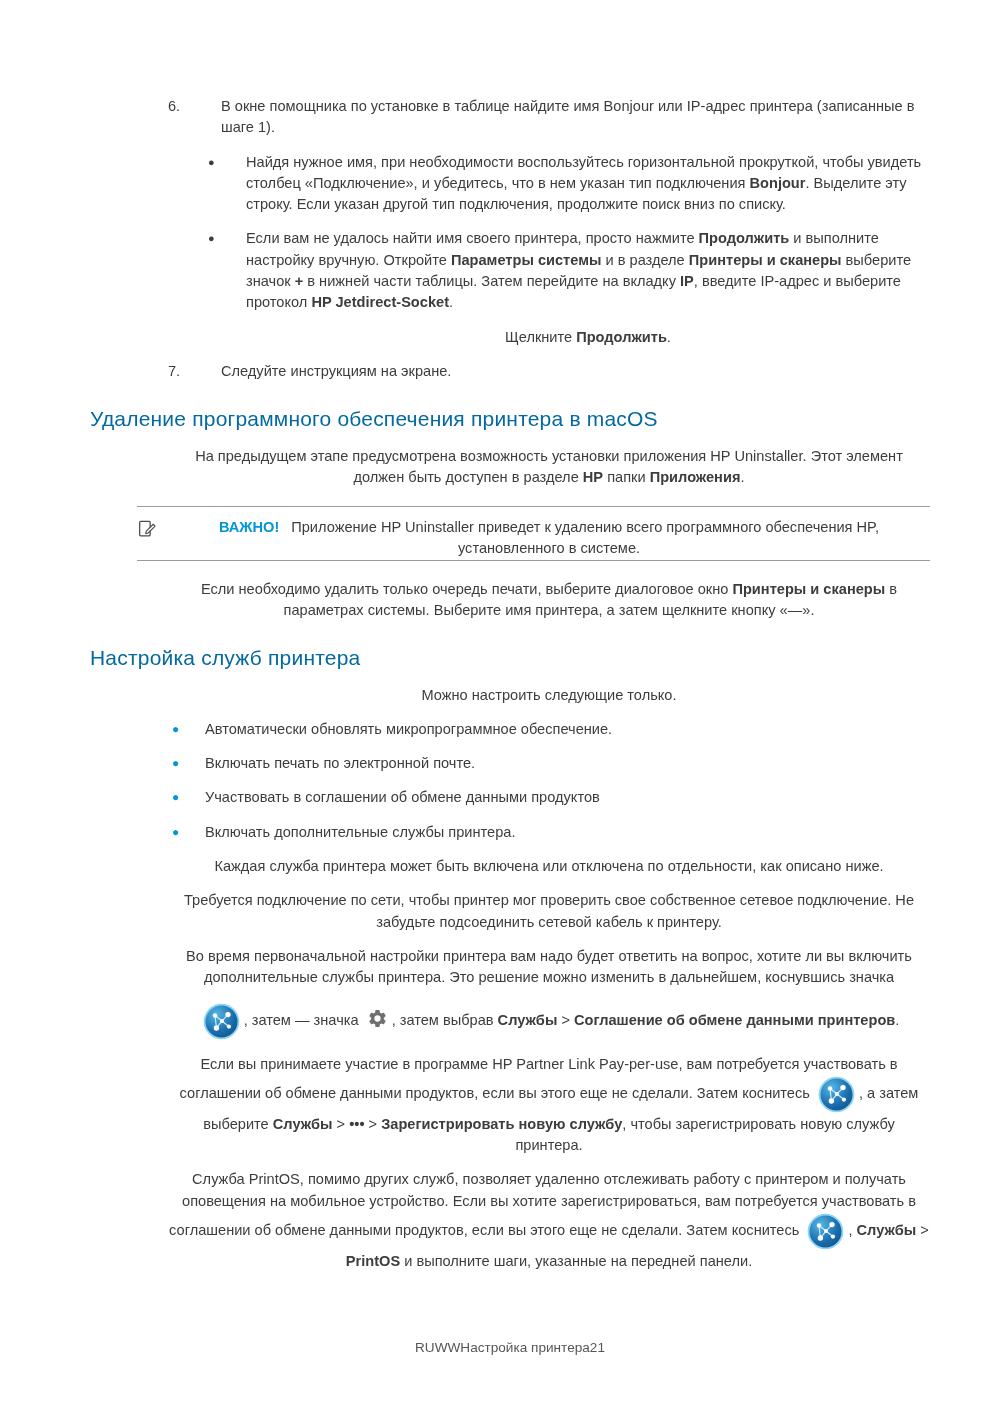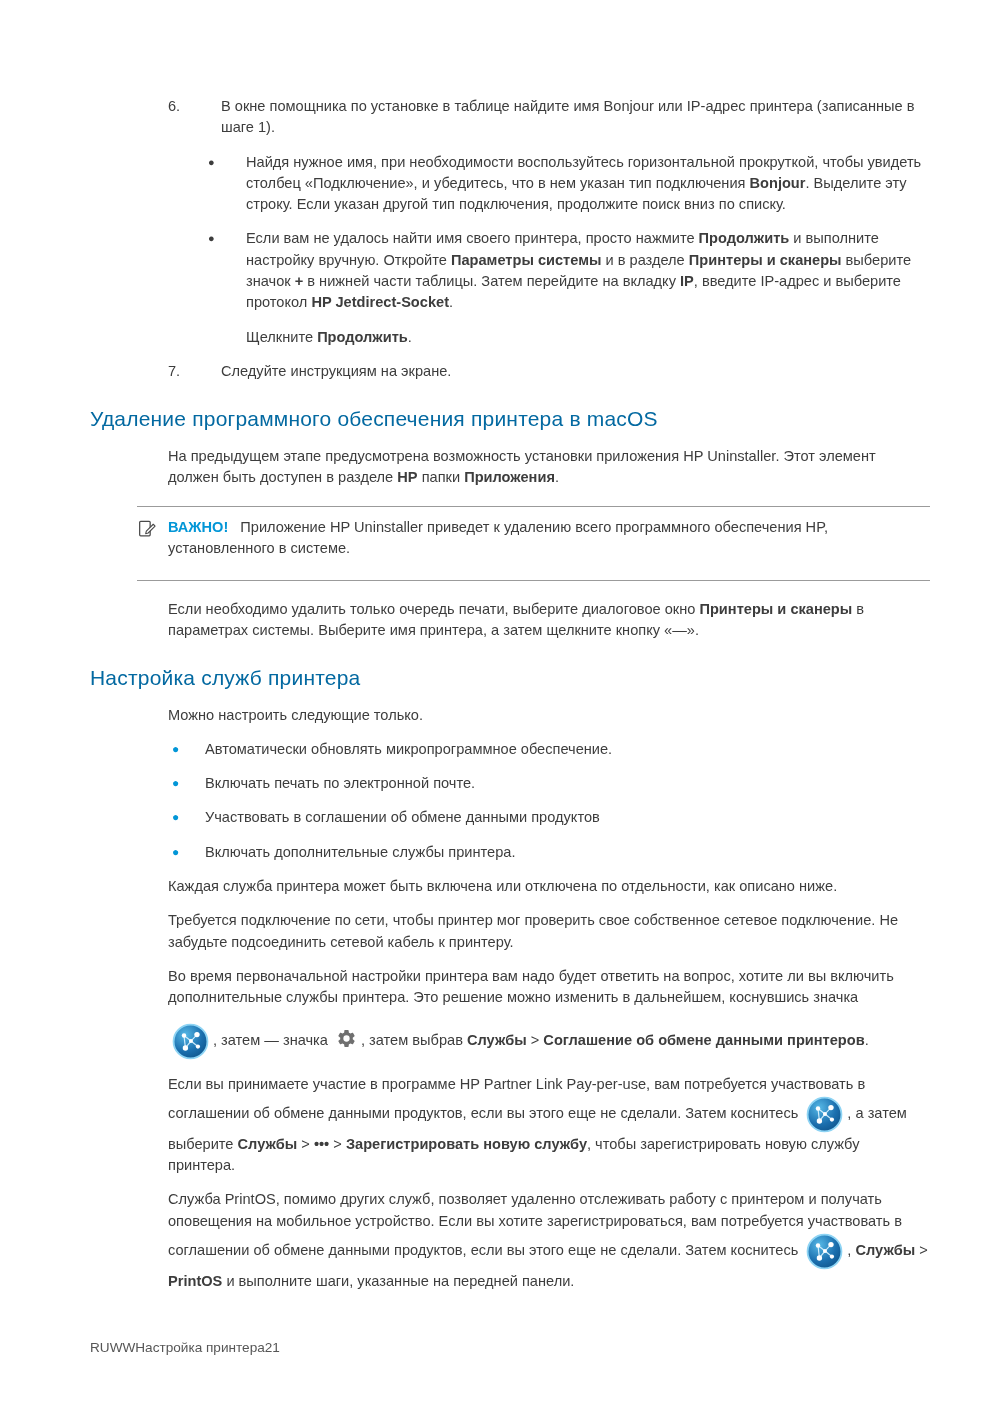--- a/index.html
+++ b/index.html
@@ -8,21 +8,21 @@
     width:1000px;height:1415px;
     background:#ffffff;
     font-family:"Liberation Sans",sans-serif;
     color:#3d3d3d;
     font-size:14.6px;
     line-height:1.46;
     overflow:hidden;
   }
   .content{position:absolute;top:96px;left:168px;width:762px;}
   .b{font-weight:bold;}
-  p{margin:0 0 13px;}
+  p{margin:0 0 13px;text-align:center;}
   h2.section-heading{
     margin:24px 0 13px -78px;
     font-size:21px;
     font-weight:400;
     color:#0369a1;
     letter-spacing:.2px;
     line-height:1.25;
   }
   .olitem{display:flex;margin:0 0 13px;}
   .olitem .num{flex:0 0 37px;}
@@ -33,21 +33,21 @@
   .li.l2{margin-left:40px;}
   .li.l2 .marker{flex:0 0 38px;}
   .li.l1{margin-left:4px;}
   .li.l1 .marker{flex:0 0 33px;color:#0296d7;font-size:12px;}
   .subpara{margin-left:78px;}
   .note{
     display:flex;
     border-top:1px solid #9b9b9b;
     border-bottom:1px solid #9b9b9b;
     margin:18px 0 18px -31px;
-    padding:10px 0 20px;
+    padding:10px 0 0;
   }
   .note .note-icon{flex:0 0 31px;padding-top:2px;}
   .note p{margin:0;flex:1;}
   .note-label{font-weight:bold;color:#0296d7;margin-right:12px;}
   .inline-icon{display:inline-block;vertical-align:middle;margin:1px 4px;}
   .inline-icon svg{display:block;}
   .inline-icon.gear{vertical-align:-5px;}
   .watermark{
     position:absolute;
     top:678px;left:0;right:0;
@@ -58,21 +58,21 @@
     font-style:italic;
     letter-spacing:1px;
     color:rgba(230,42,28,0.78);
     text-shadow:0 0 2px rgba(230,42,28,0.35);
     z-index:5;
     pointer-events:none;
   }
   .footer{
     position:absolute;
     left:90px;right:70px;top:1338px;
-    display:flex;justify-content:flex-start;
+    display:flex;justify-content:center;
     font-size:13.6px;color:#565656;
   }
   .footer .pagenum{}
 </style>
 </head>
 <body>
 
 <div class="page">
   <div id="content" class="content">
       <div class="olitem">

